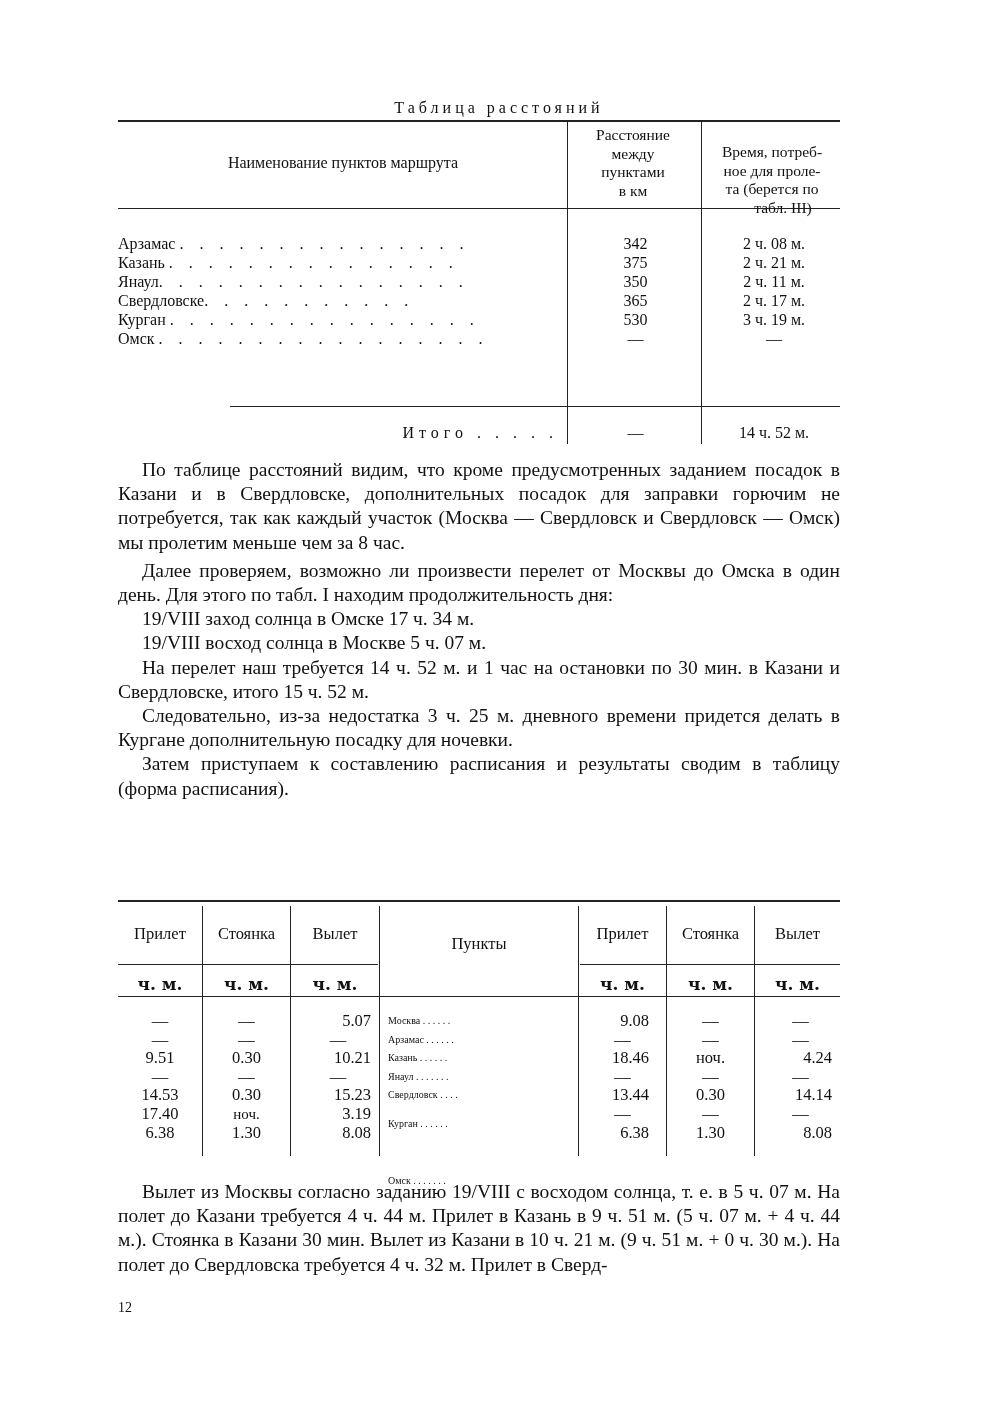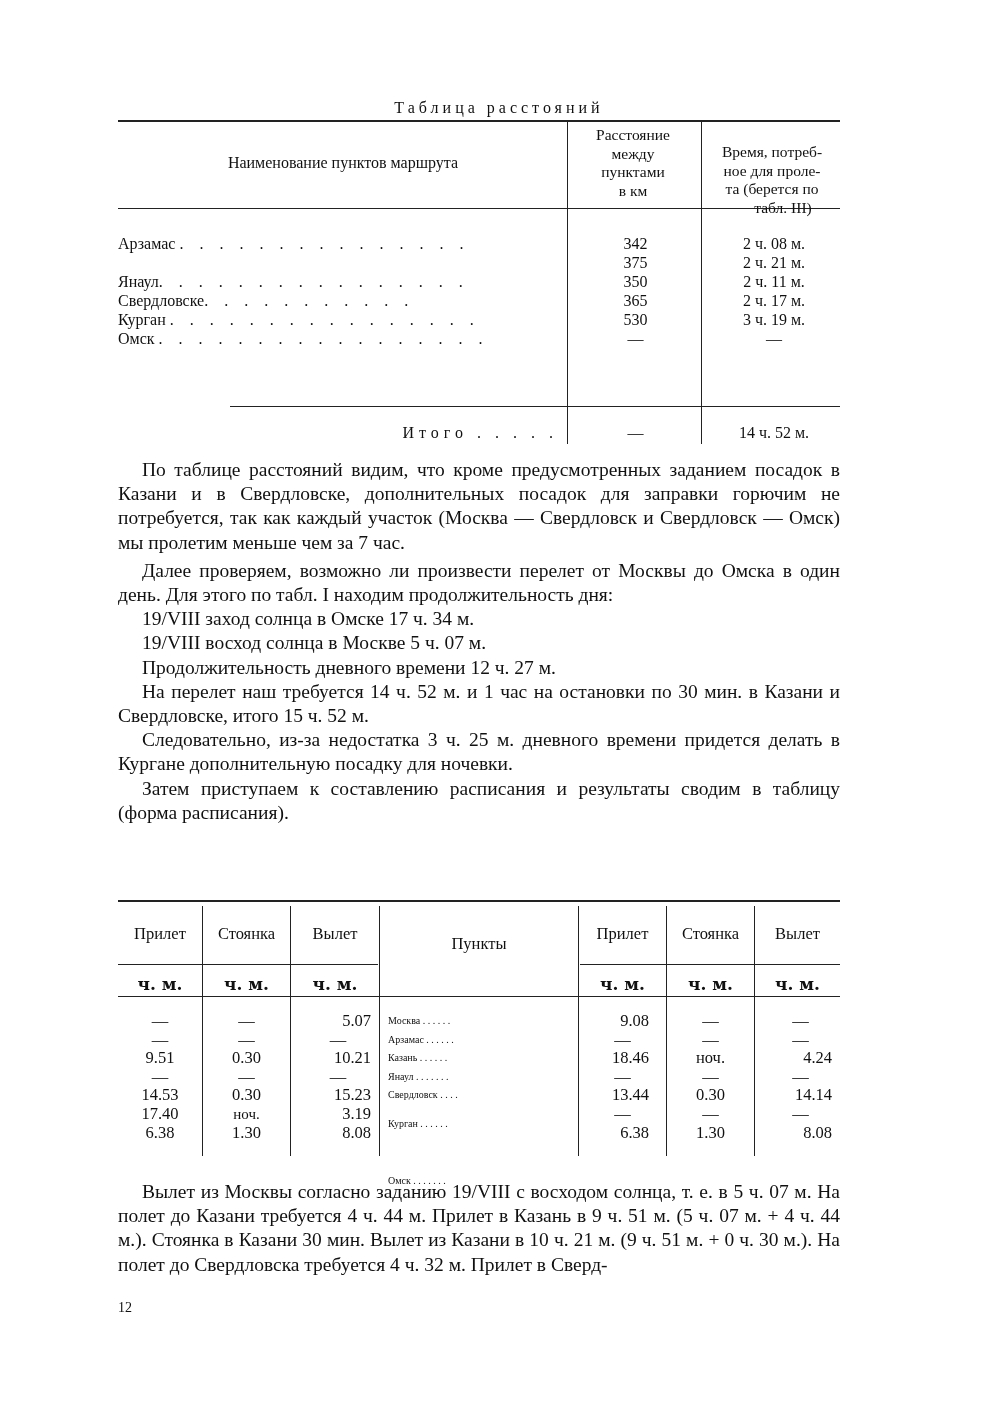--- a/index.html
+++ b/index.html
@@ -69,20 +69,21 @@
       <div style="padding-left:22px">табл. III)</div>
     </div>
 
     <div class="t1-rows" style="top:114px;">
       <div class="t1-row">
         <span class="t1-name"><span>Арзамас</span> <span class="dots">. . . . . . . . . . . . . . .</span></span>
         <span class="t1-dist">342</span>
         <span class="t1-time">2 ч. 08 м.</span>
       </div>
       <div class="t1-row">
+        <span class="t1-name"><span>Казань</span> <span class="dots">. . . .   . . .     . . . . . . . .</span></span>
         <span class="t1-dist">375</span>
         <span class="t1-time">2 ч. 21 м.</span>
       </div>
       <div class="t1-row">
         <span class="t1-name"><span>Янаул</span><span class="dots">. . . . . .   . . . . . . . . . .</span></span>
         <span class="t1-dist">350</span>
         <span class="t1-time">2 ч. 11 м.</span>
       </div>
       <div class="t1-row">
         <span class="t1-name"><span>Свердловске</span><span class="dots">. . . .         . .   . . . . .</span></span>
@@ -103,26 +104,25 @@
 
     <div class="t1-total">
       <span class="t1-total-label">Итого . . . . .</span>
       <span class="t1-total-dist">—</span>
       <span class="t1-total-time">14 ч. 52 м.</span>
     </div>
   </div>
 </div>
 
 <div class="prose" style="top:458px;">
-  <p>По таблице расстояний видим, что кроме предусмотренных заданием посадок в Казани и в Свердловске, дополнительных посадок для заправки горючим не потребуется, так как каждый участок (Москва — Свердловск и Свердловск — Омск) мы пролетим меньше чем за 7 час.</p>
+  <p>По таблице расстояний видим, что кроме предусмотренных заданием посадок в Казани и в Свердловске, дополнительных посадок для заправки горючим не потребуется, так как каждый участок (Москва — Свердловск и Свердловск — Омск) мы пролетим меньше чем за 8 час.</p>
   <div class="gap"></div>
   <p>Далее проверяем, возможно ли произвести перелет от Москвы до Омска в один день. Для этого по табл. I находим продолжительность дня:</p>
   <p class="line">19/VIII заход солнца в Омске 17 ч. 34 м.</p>
   <p class="line">19/VIII восход солнца в Москве 5 ч. 07 м.</p>
-  <p class="line">Продолжительность дневного времени 12 ч. 27 м.</p>
   <p>На перелет наш требуется 14 ч. 52 м. и 1 час на остановки по 30 мин. в Казани и Свердловске, итого 15 ч. 52 м.</p>
   <p>Следовательно, из-за недостатка 3 ч. 25 м. дневного времени придется делать в Кургане дополнительную посадку для ночевки.</p>
   <p>Затем приступаем к составлению расписания и результаты сводим в таблицу (форма расписания).</p>
 </div>
 
 <div class="t2">
   <div class="hr" style="left:0;top:0;width:722px;border-top-width:2.5px;"></div>
   <div class="hr" style="left:0;top:96px;width:722px;border-top-width:1.5px;"></div>
   <div class="hr" style="left:0;top:64px;width:260px;border-top-width:1px;"></div>
   <div class="hr" style="left:462px;top:64px;width:260px;border-top-width:1px;"></div>

